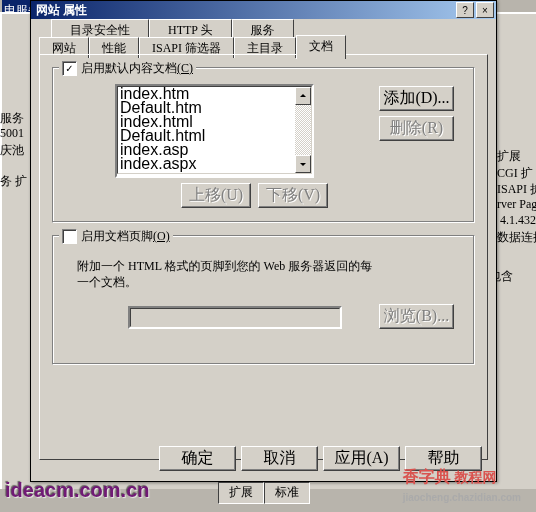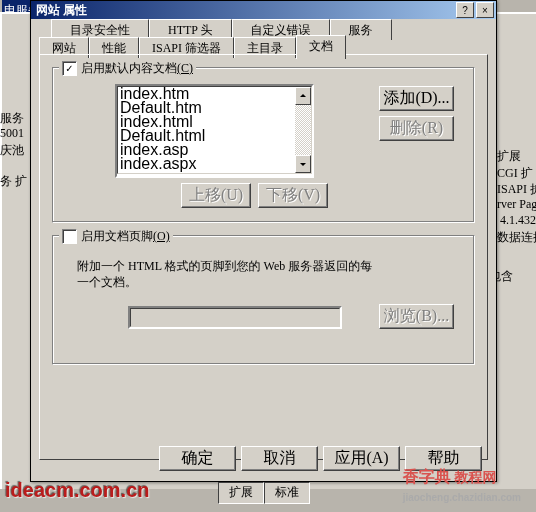--- a/index.html
+++ b/index.html
@@ -40,21 +40,21 @@
 .btn-up{position:absolute;left:128px;top:115px;width:68px}
 .btn-down{position:absolute;left:205px;top:115px;width:68px}
 .g2 .desc{color:#000;margin:14px 0 0 16px;width:300px;line-height:16px}
 .inp{position:absolute;left:75px;top:70px;width:210px;height:19px;background:#d4d0c8;border:2px solid;border-color:#808080 #fff #fff #808080}
 .inp-inner{border:1px solid;border-color:#404040 #d4d0c8 #d4d0c8 #404040;height:17px}
 .btn-browse{position:absolute;right:20px;top:68px;width:73px}
 .bottom-btns{position:absolute;left:128px;bottom:10px;display:flex;gap:5px}
 .bottom-btns .btn{width:75px}
 .bottom-tabs{position:absolute;left:218px;top:482px;display:flex}
 .btab{height:18px;padding:1px 10px;border:1px solid;border-color:#404040 #fff #fff #404040;font-size:12px;background:#d4d0c8}
-.wm{position:absolute;font-family:Arial;font-weight:bold;color:#b91c1c;text-shadow:1px 1px 1px rgba(255,255,255,.7),-1px -1px 1px rgba(0,0,0,.5)}
+.wm{position:absolute;font-family:Arial;font-weight:bold;color:#701a75;text-shadow:1px 1px 1px rgba(255,255,255,.7),-1px -1px 1px rgba(0,0,0,.5)}
 .wm1{left:5px;bottom:10px;font-size:20px}
 .wm2{right:15px;bottom:8px;color:#d9534f;font-size:14px;text-shadow:none}
 .wm2 b{font-size:16px}
 .u{text-decoration:underline}
 </style>
 </head>
 <body>
 
 <div class="bg">
   <div class="bg-text" style="left:2px;top:0;background:#0a246a;color:#fff;width:30px;height:18px;padding:2px 0 0 2px">电服务</div>
@@ -78,21 +78,20 @@
     <div class="title-btns">
       <div class="title-btn">?</div>
       <div class="title-btn">×</div>
     </div>
   </div>
   <div class="dlg-body">
     <div class="tabs">
       <div class="tab-row r1">
         <div class="tab">目录安全性</div>
         <div class="tab">HTTP 头</div>
-        <div class="tab">自定义错误</div>
         <div class="tab">服务</div>
       </div>
       <div class="tab-row r2">
         <div class="tab short">网站</div>
         <div class="tab short">性能</div>
         <div class="tab short">ISAPI 筛选器</div>
         <div class="tab short">主目录</div>
         <div class="tab short active">文档</div>
       </div>
     </div>

